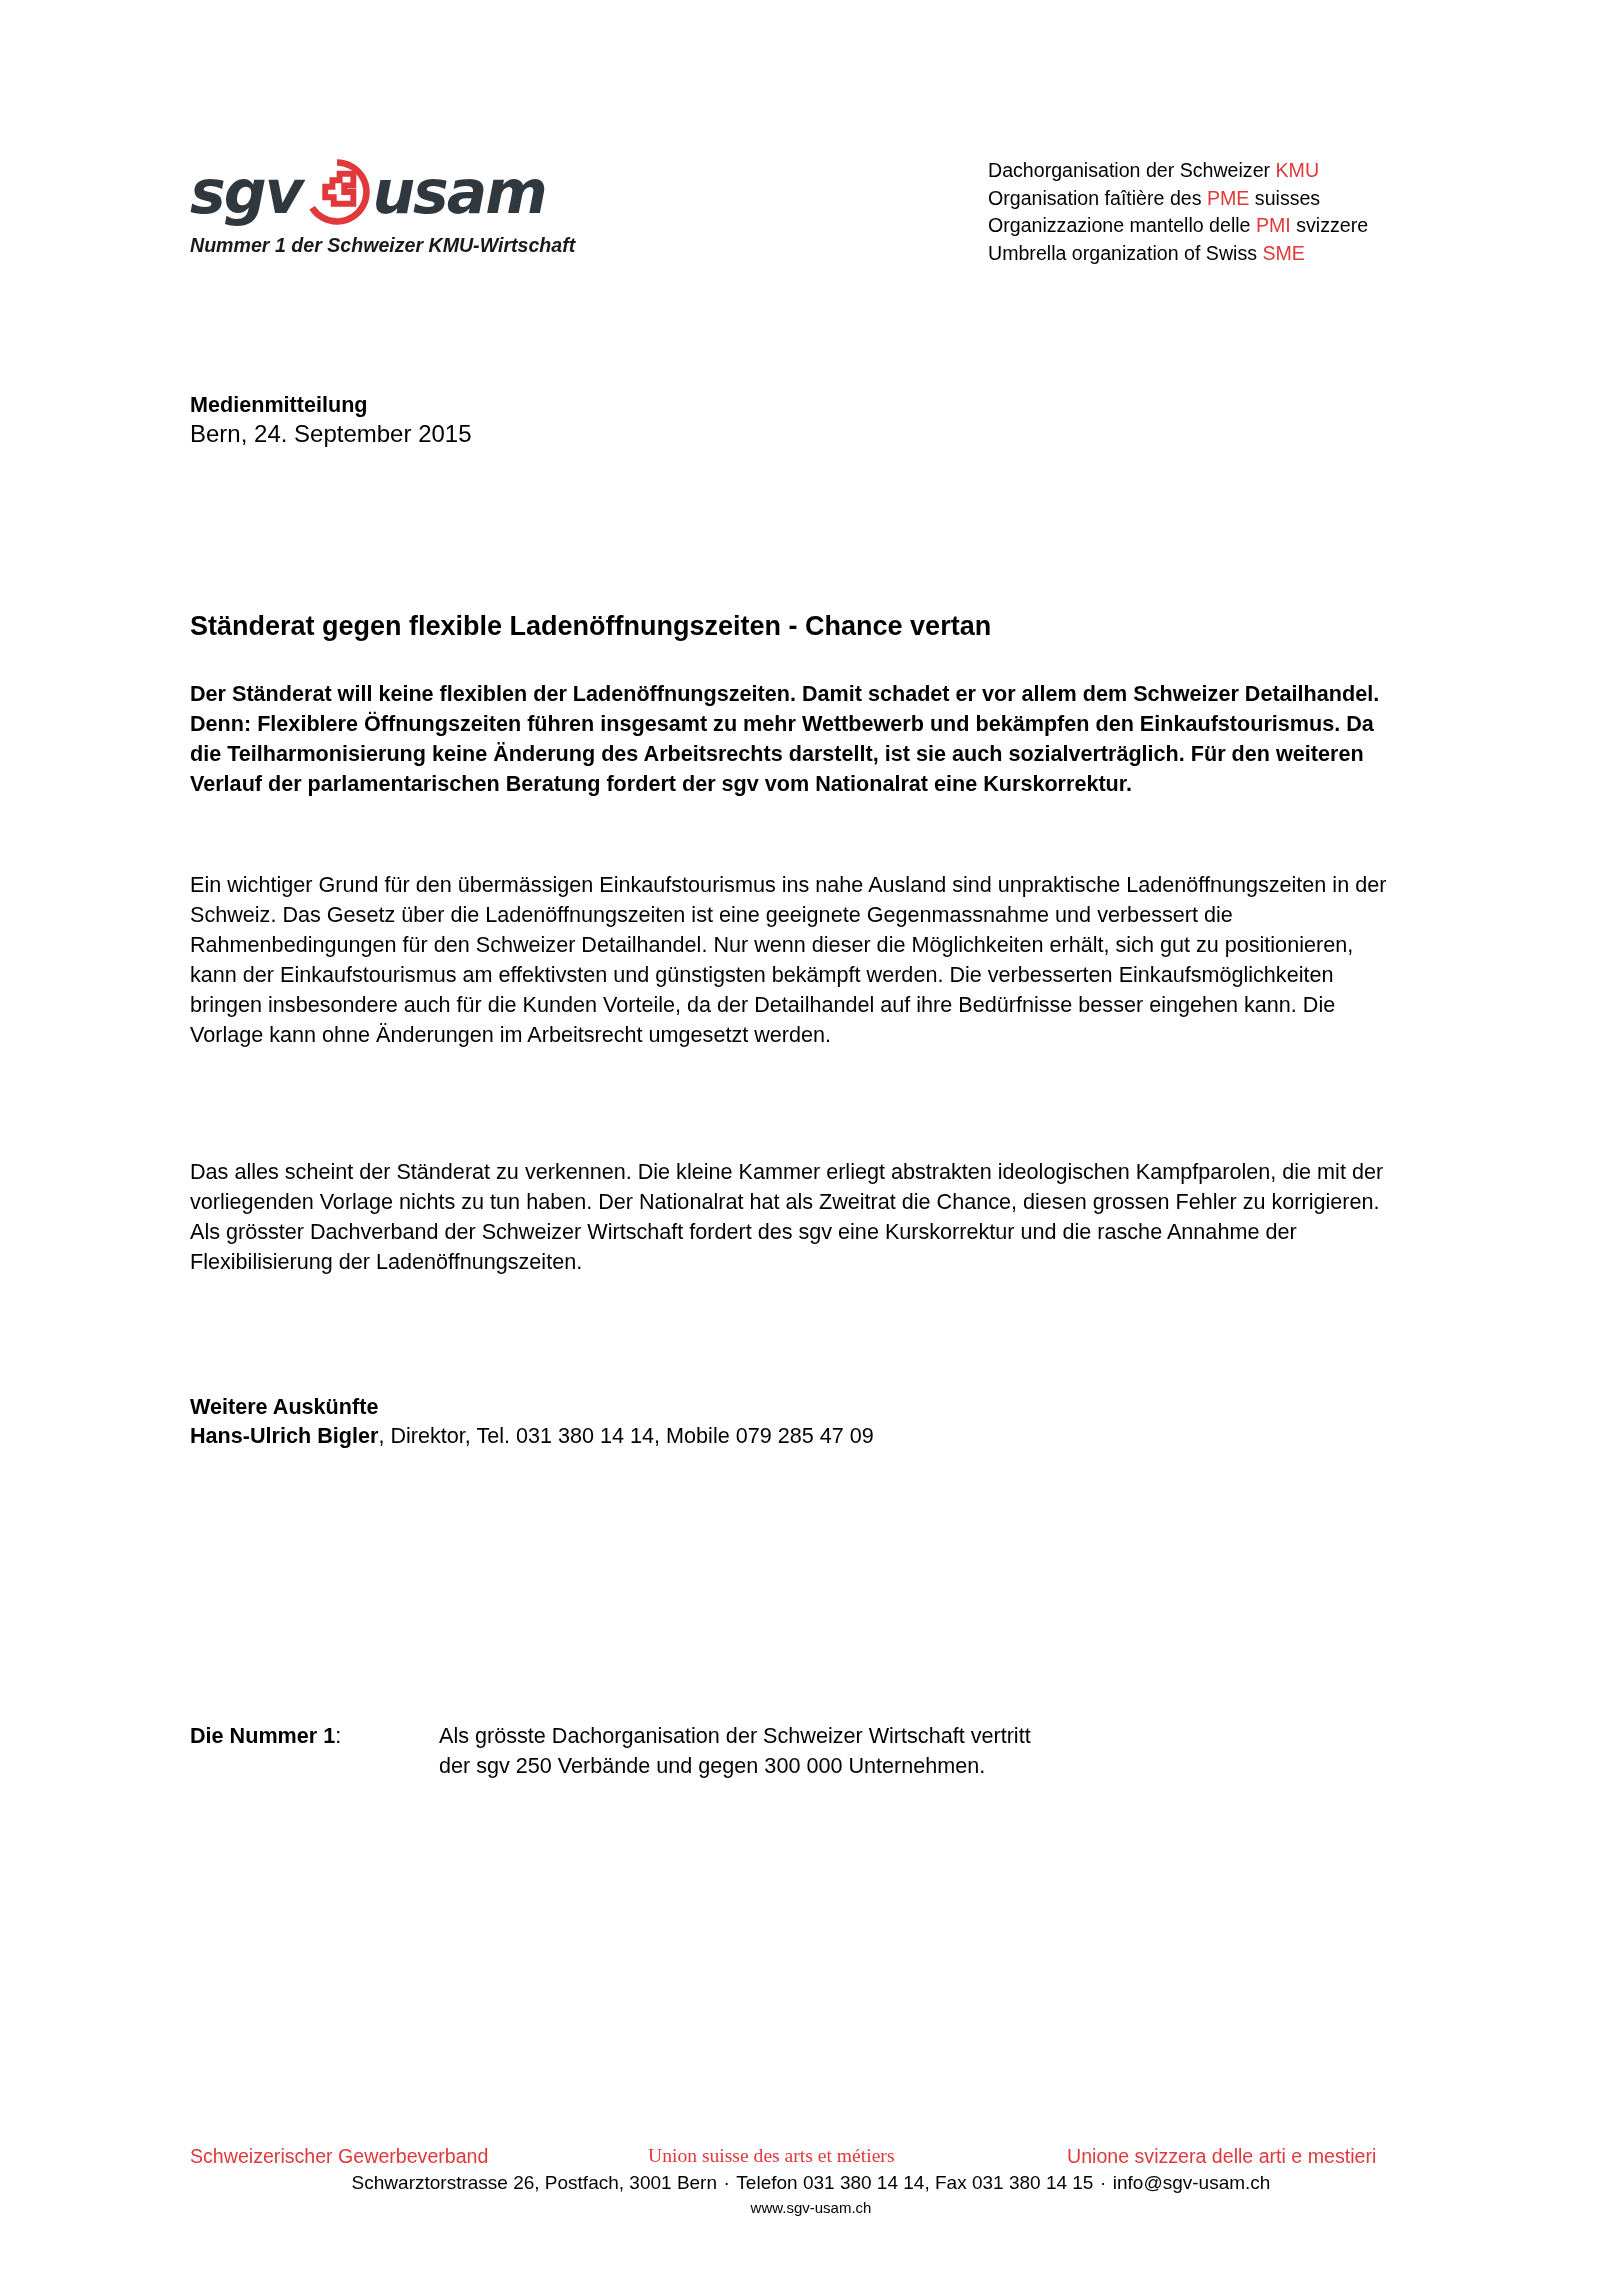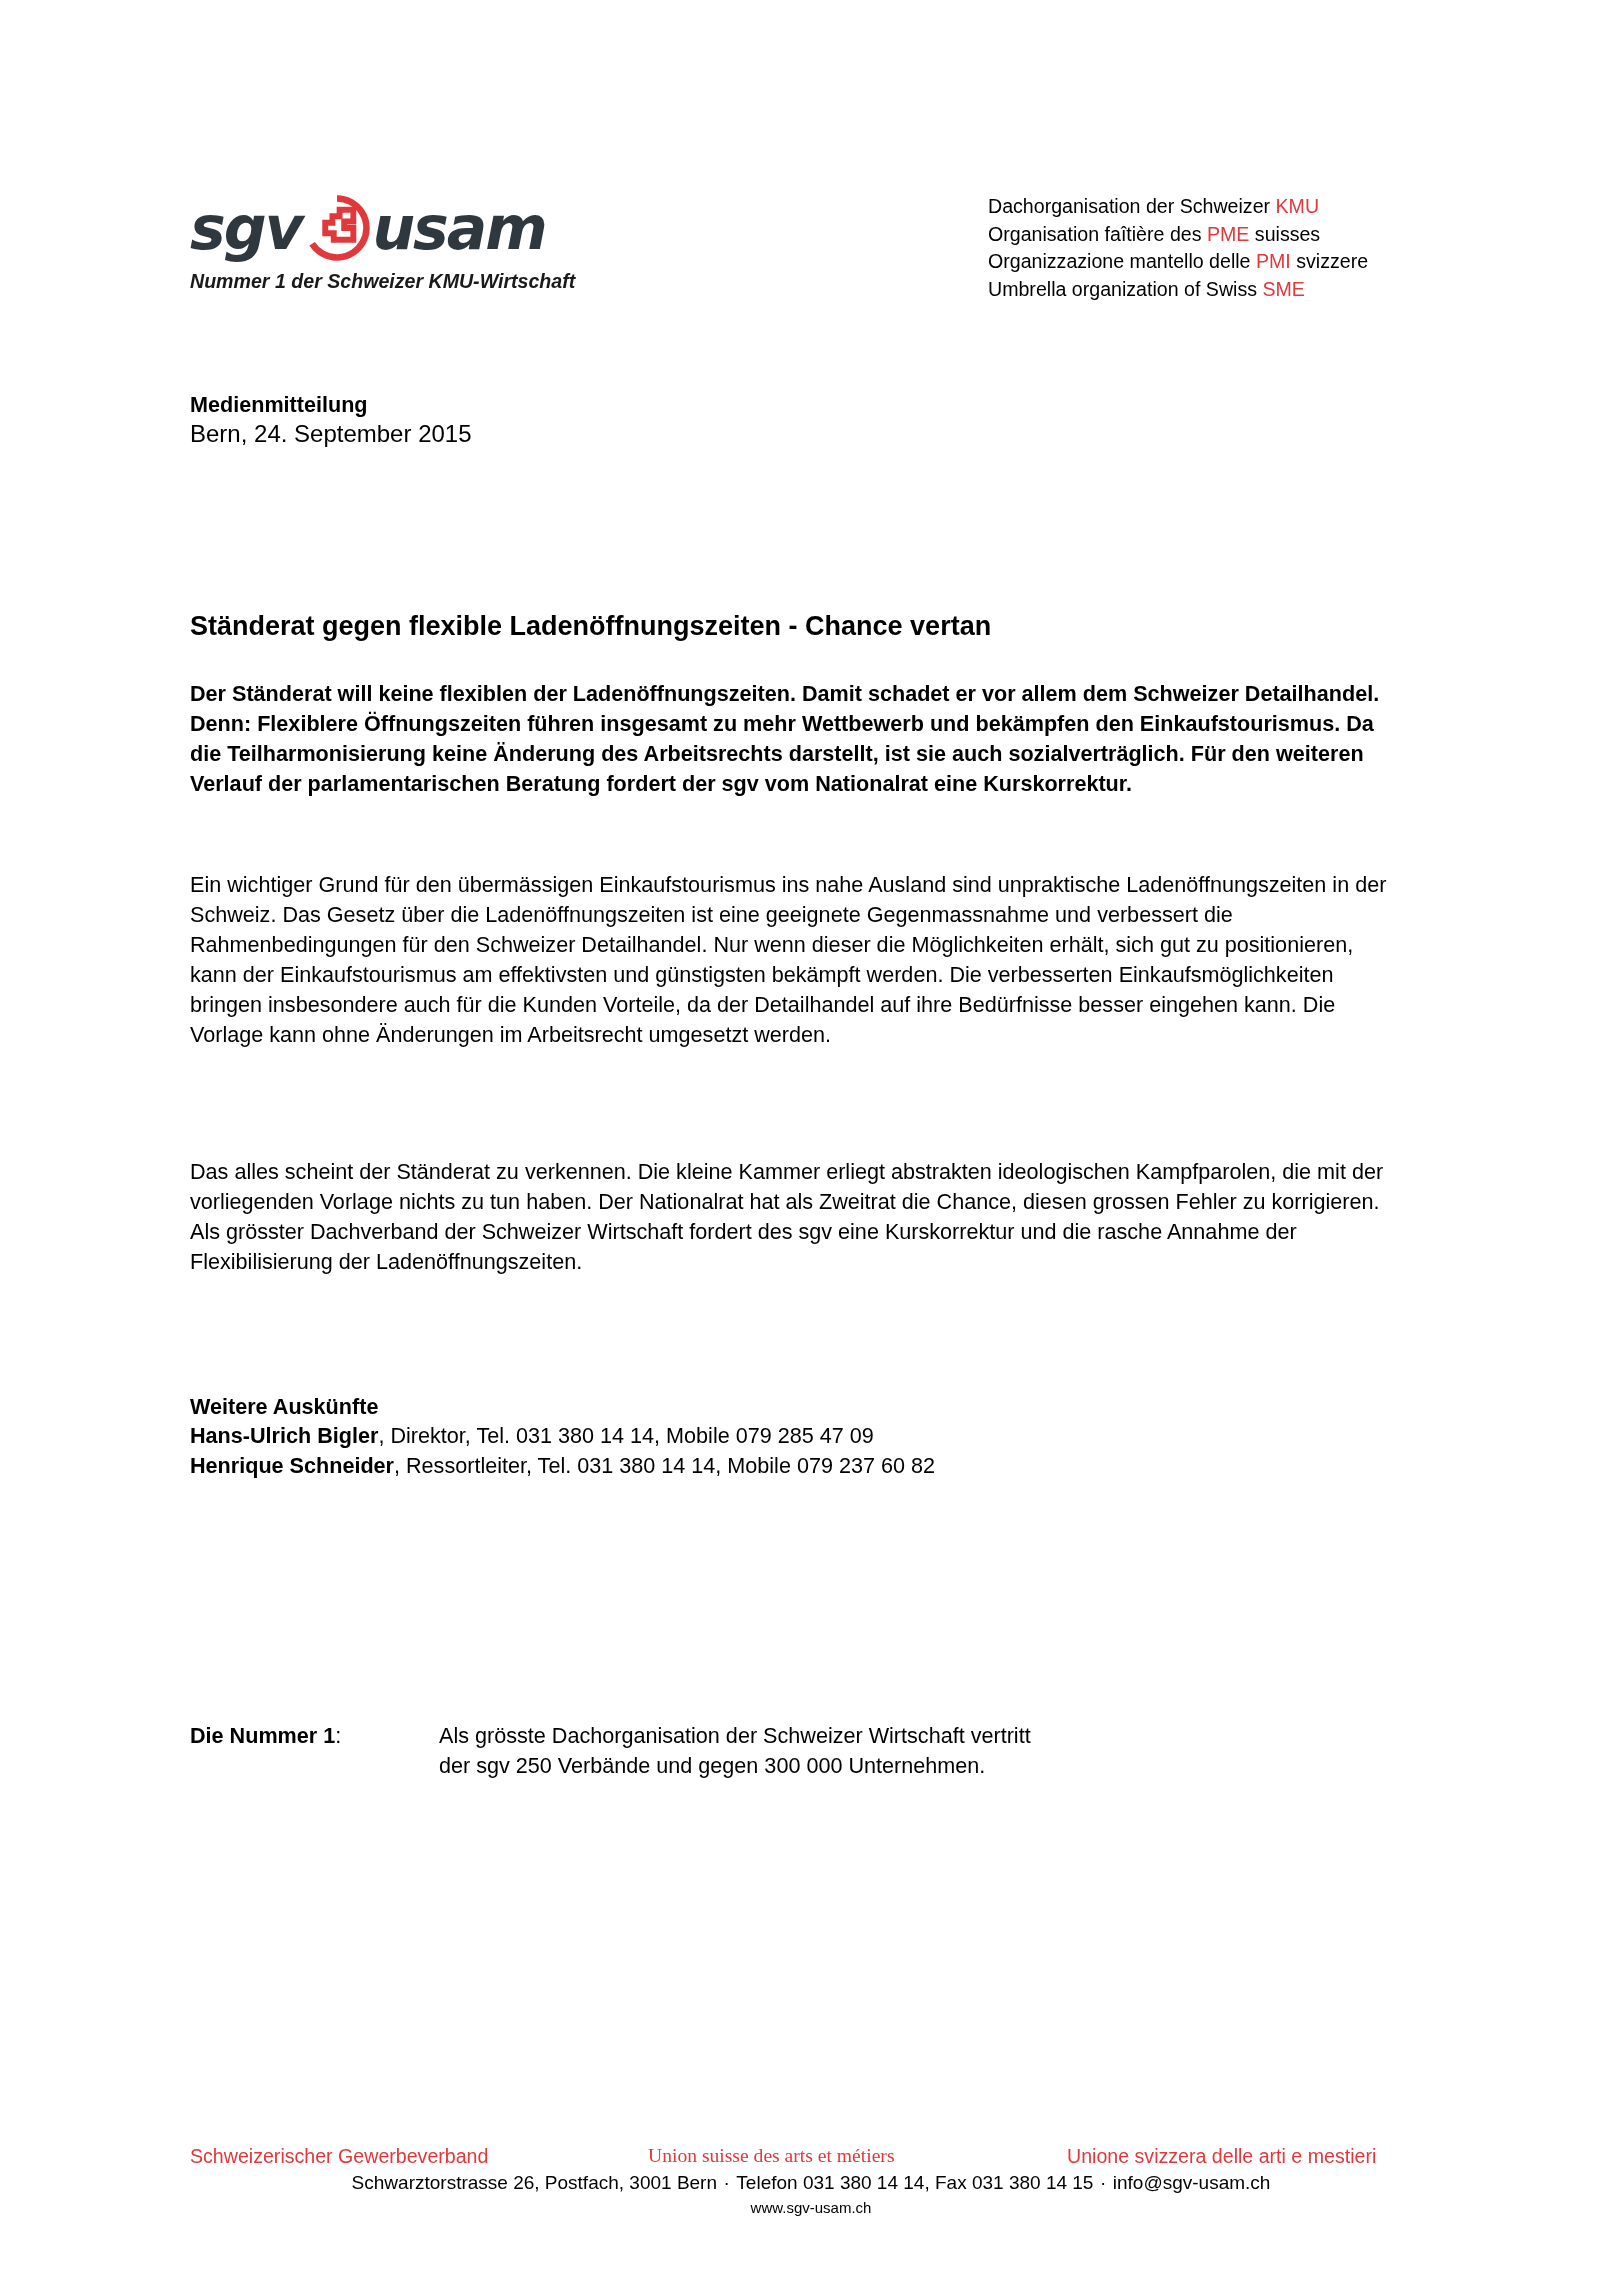--- a/index.html
+++ b/index.html
@@ -20,21 +20,20 @@
     box-sizing: border-box;
   }
 
   
   .header {
     position: absolute;
     left: 0;
     top: 0;
     width: 1622px;
     height: 308px;
-    margin-top: 36px;
   }
   .logo-block {
     position: absolute;
     left: 190px;
     top: 156px;
     width: 393px;
   }
   .logo-wordmark {
     display: flex;
     align-items: center;
@@ -253,21 +252,20 @@
     <div class="lead">Der Ständerat will keine flexiblen der Ladenöffnungszeiten. Damit schadet er vor allem dem Schweizer Detailhandel. Denn: Flexiblere Öffnungszeiten führen insgesamt zu mehr Wettbewerb und bekämpfen den Einkaufstourismus. Da die Teilharmonisierung keine Änderung des Arbeitsrechts darstellt, ist sie auch sozialverträglich. Für den weiteren Verlauf der parlamentarischen Beratung fordert der sgv vom Nationalrat eine Kurskorrektur.</div>
 
     <div class="para para-1">Ein wichtiger Grund für den übermässigen Einkaufstourismus ins nahe Ausland sind unpraktische Ladenöffnungszeiten in der Schweiz. Das Gesetz über die Ladenöffnungszeiten ist eine geeignete Gegenmassnahme und verbessert die Rahmenbedingungen für den Schweizer Detailhandel. Nur wenn dieser die Möglichkeiten erhält, sich gut zu positionieren, kann der Einkaufstourismus am effektivsten und günstigsten bekämpft werden. Die verbesserten Einkaufsmöglichkeiten bringen insbesondere auch für die Kunden Vorteile, da der Detailhandel auf ihre Bedürfnisse besser eingehen kann. Die Vorlage kann ohne Änderungen im Arbeitsrecht umgesetzt werden.</div>
 
     <div class="para para-2">Das alles scheint der Ständerat zu verkennen. Die kleine Kammer erliegt abstrakten ideologischen Kampfparolen, die mit der vorliegenden Vorlage nichts zu tun haben. Der Nationalrat hat als Zweitrat die Chance, diesen grossen Fehler zu korrigieren. Als grösster Dachverband der Schweizer Wirtschaft fordert des sgv eine Kurskorrektur und die rasche Annahme der Flexibilisierung der Ladenöffnungszeiten.</div>
 
     <div class="further">
       <div class="further-heading">Weitere Auskünfte</div>
       <div class="contact-list">
         <div class="contact-line"><b>Hans-Ulrich Bigler</b><span>, Direktor, Tel. 031 380 14 14, Mobile 079 285 47 09</span></div>
-        <div class="contact-line"><b>Henrique Schneider</b><span>, Ressortleiter, Tel. 031 380 14 14, Mobile 079 237 60 82</span></div>
       </div>
     </div>
 
   </div>
 
   <div class="numberone">
     <div class="numberone-label"><span>Die Nummer 1</span><span class="colon">:</span></div>
     <div class="numberone-body">
       <div>Als grösste Dachorganisation der Schweizer Wirtschaft vertritt</div>
       <div>der sgv 250 Verbände und gegen 300 000 Unternehmen.</div>

